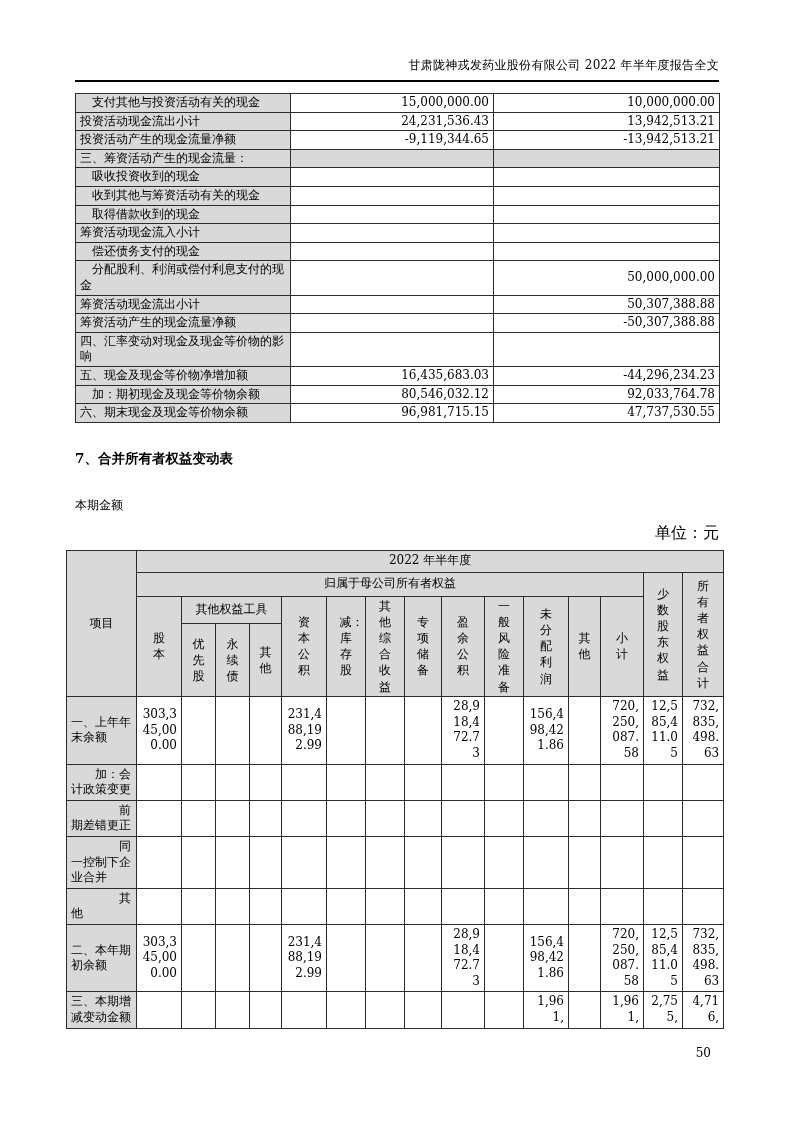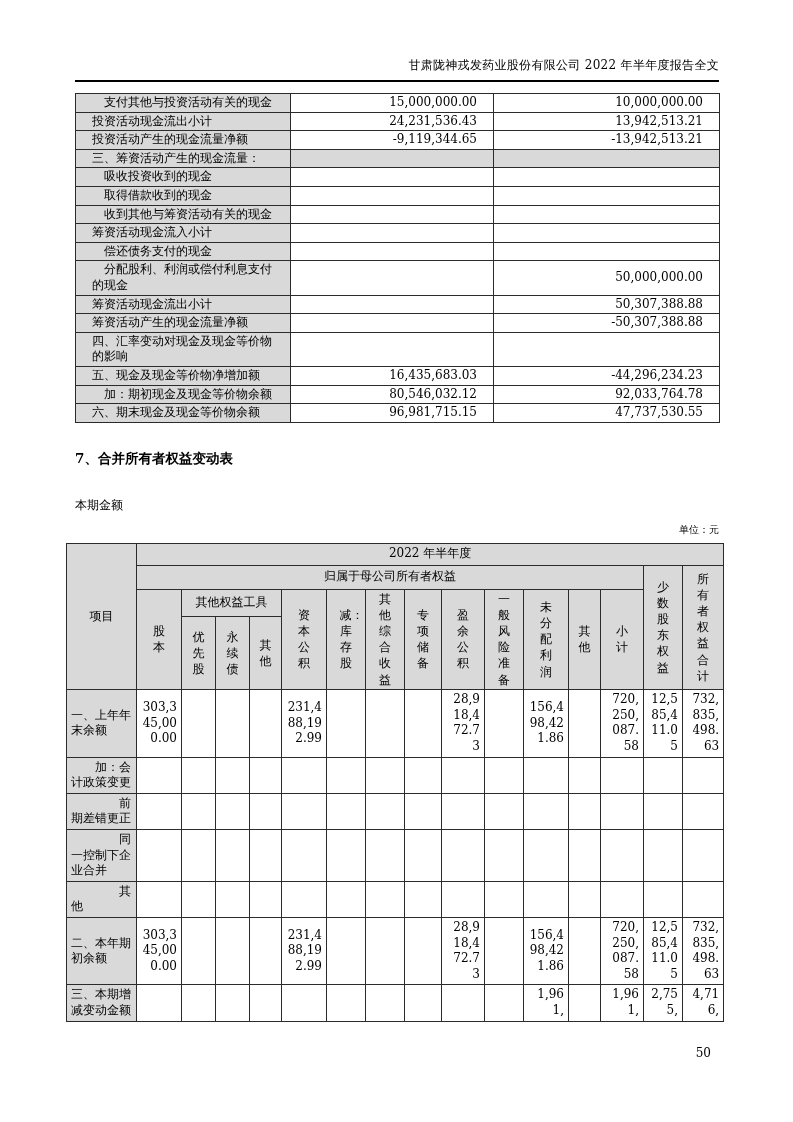--- a/index.html
+++ b/index.html
@@ -16,30 +16,30 @@
   .doc-header{margin-top:57px;text-align:right;font-size:12px;letter-spacing:.3px;}
   .header-rule{border:none;border-top:2px solid #000;margin:6px 0 0 0;}
 
   
   table{border-collapse:collapse;table-layout:fixed;font-size:12px;}
   td,th{border:1px solid #2b2b2b;vertical-align:middle;box-sizing:border-box;
         font-weight:normal;line-height:1.3;overflow:hidden;}
 
   
   .cash-table{width:644px;margin-top:11px;}
-  .cash-table td{padding:1px 16px;height:16px;}
+  .cash-table td{padding:1px 4px;height:16px;}
   .cash-table td.lbl{background:#d9d9d9;text-align:left;}
   .cash-table td.num{text-align:right;background:#fff;}
   .cash-table tr.shaded td{background:#d9d9d9;}
 
   
   .section-heading{font-size:13.5px;font-weight:bold;margin:27px 0 0 0;
                    font-family:"DejaVu Serif","Liberation Serif",serif;}
   .sub-label{font-size:12px;margin-top:29px;}
-  .unit-label{font-size:10px;margin-top:9px;text-align:right;}
+  .unit-label{font-size:16px;margin-top:9px;text-align:right;}
 
   
   .equity-table{width:653px;margin:6px 0 0 -9px;}
   .equity-table th{background:#d9d9d9;text-align:center;padding:1px 2px;}
   .equity-table td{padding:2px 4px;}
   .equity-table td.lbl{background:#d9d9d9;text-align:left;}
   .equity-table td.num{text-align:right;word-break:break-all;background:#fff;}
   th.vert span{display:inline-block;width:1.1em;line-height:1.35;
                word-break:break-all;text-align:center;}
   .equity-table tr.cut .cw{max-height:32px;overflow:hidden;}
@@ -82,26 +82,26 @@
             <td class="lbl" style="text-indent: 0em;">三、筹资活动产生的现金流量：</td>
             <td class="num"></td>
             <td class="num"></td>
           </tr>
           <tr>
             <td class="lbl" style="text-indent: 1em;">吸收投资收到的现金</td>
             <td class="num"></td>
             <td class="num"></td>
           </tr>
           <tr>
+            <td class="lbl" style="text-indent: 1em;">收到其他与筹资活动有关的现金</td>
+            <td class="num"></td>
+            <td class="num"></td>
+          </tr>
+          <tr>
             <td class="lbl" style="text-indent: 1em;">取得借款收到的现金</td>
-            <td class="num"></td>
-            <td class="num"></td>
-          </tr>
-          <tr>
-            <td class="lbl" style="text-indent: 1em;">收到其他与筹资活动有关的现金</td>
             <td class="num"></td>
             <td class="num"></td>
           </tr>
           <tr>
             <td class="lbl" style="text-indent: 0em;">筹资活动现金流入小计</td>
             <td class="num"></td>
             <td class="num"></td>
           </tr>
           <tr>
             <td class="lbl" style="text-indent: 1em;">偿还债务支付的现金</td>

